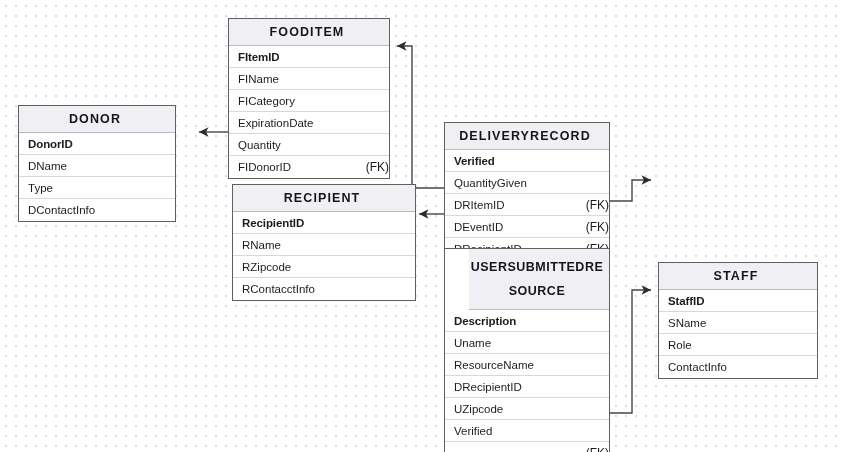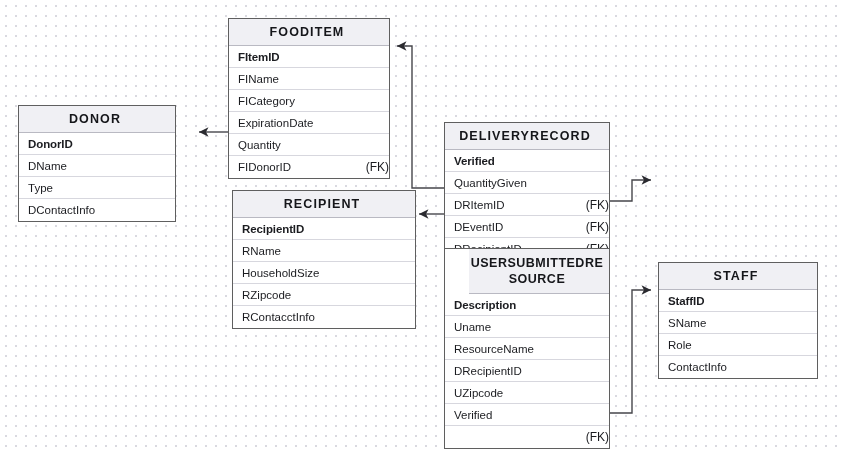--- a/index.html
+++ b/index.html
@@ -104,41 +104,40 @@
   </div>
 
   <div class="entity" style="left:18px;top:105px;width:158px;">
     <div class="etitle">DONOR</div>
     <div class="attr pk"><span class="aname">DonorID</span><span class="fk"></span></div>
     <div class="attr"><span class="aname">DName</span><span class="fk"></span></div>
     <div class="attr"><span class="aname">Type</span><span class="fk"></span></div>
     <div class="attr"><span class="aname">DContactInfo</span><span class="fk"></span></div>
   </div>
 
-  <div class="entity" style="left:232px;top:190px;width:184px;">
+  <div class="entity" style="left:232px;top:184px;width:184px;">
     <div class="etitle">RECIPIENT</div>
     <div class="attr pk"><span class="aname">RecipientID</span><span class="fk"></span></div>
     <div class="attr"><span class="aname">RName</span><span class="fk"></span></div>
-    <div class="attr"><span class="aname">HouseholdSize</span><span class="fk"></span></div>
     <div class="attr"><span class="aname">RZipcode</span><span class="fk"></span></div>
     <div class="attr"><span class="aname">RContacctInfo</span><span class="fk"></span></div>
   </div>
 
   <div class="entity" style="left:444px;top:122px;width:166px;">
     <div class="etitle">DELIVERYRECORD</div>
     <div class="attr pk"><span class="aname">Verified</span><span class="fk"></span></div>
     <div class="attr"><span class="aname">QuantityGiven</span><span class="fk"></span></div>
     <div class="attr"><span class="aname">DRItemID</span><span class="fk">(FK)</span></div>
     <div class="attr"><span class="aname">DEventID</span><span class="fk">(FK)</span></div>
     <div class="attr"><span class="aname">DRecipientID</span><span class="fk">(FK)</span></div>
   </div>
 
 
   <div class="entity" style="left:444px;top:248px;width:166px;">
-    <div class="etitle" style="letter-spacing:0.5px;line-height:16px;word-break:break-all;margin-left:24px;">USERSUBMITTEDRESOURCE</div>
+    <div class="etitle" style="letter-spacing:0.5px;line-height:24px;word-break:break-all;margin-left:24px;">USERSUBMITTEDRESOURCE</div>
     <div class="attr pk"><span class="aname">Description</span><span class="fk"></span></div>
     <div class="attr"><span class="aname">Uname</span><span class="fk"></span></div>
     <div class="attr"><span class="aname">ResourceName</span><span class="fk"></span></div>
     <div class="attr"><span class="aname">DRecipientID</span><span class="fk"></span></div>
     <div class="attr"><span class="aname">UZipcode</span><span class="fk"></span></div>
     <div class="attr"><span class="aname">Verified</span><span class="fk"></span></div>
     <div class="attr">
         <span class="fk">(FK)</span>
       </div>
   </div>

